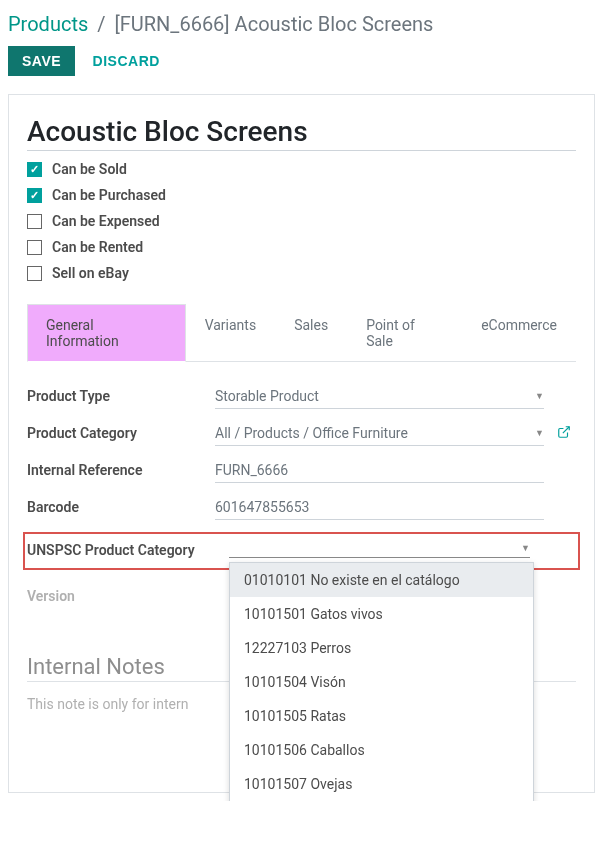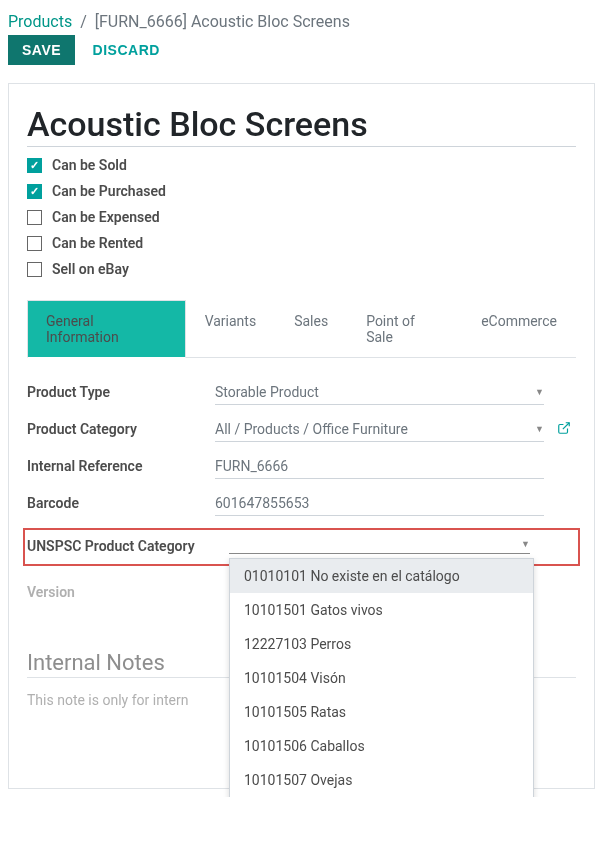--- a/index.html
+++ b/index.html
@@ -6,22 +6,22 @@
   body {
     margin: 0;
     padding: 8px;
     font-family: -apple-system, BlinkMacSystemFont, "Segoe UI", Roboto, sans-serif;
     font-size: 14px;
     color: #4c4c4c;
     background: #fff;
     width: 603px;
   }
   .breadcrumb {
-    font-size: 16px;
-    margin: 4px 0 4px 0;
+    font-size: 20px;
+    margin: 4px 0 10px 0;
     color: #6c757d;
   }
   .breadcrumb-link { color: #009688; cursor: pointer; }
   .breadcrumb-sep { color: #6c757d; margin: 0 4px; }
   .action-buttons { margin-bottom: 18px; }
   .btn-save {
     background: #0f766e;
     color: #fff;
     border: none;
     padding: 7px 14px;
@@ -39,21 +39,21 @@
     letter-spacing: 0.5px;
     padding: 7px 14px;
     cursor: pointer;
   }
   .form-sheet {
     border: 1px solid #dee2e6;
     padding: 18px 18px 80px 18px;
     background: #fff;
   }
   .product-title {
-    font-size: 34px;
+    font-size: 28px;
     font-weight: 500;
     margin: 2px 0 10px 0;
     color: #212529;
     border-bottom: 1px solid #ced4da;
     padding-bottom: 2px;
   }
   .checkbox-row {
     display: flex;
     align-items: center;
     margin: 10px 0;
@@ -87,21 +87,21 @@
     color: #6c757d;
     cursor: pointer;
     border: 1px solid transparent;
     border-bottom: none;
     position: relative;
     top: 1px;
   }
   .tab.active {
     color: #4c4c4c;
     border-color: #dee2e6;
-    background: #14b8a6;
+    background: #f0abfc;
     border-bottom: 1px solid #fff;
   }
   .form-grid {
     margin-top: 22px;
     display: grid;
     grid-template-columns: 180px 1fr 24px;
     row-gap: 12px;
     align-items: start;
     column-gap: 8px;
   }

